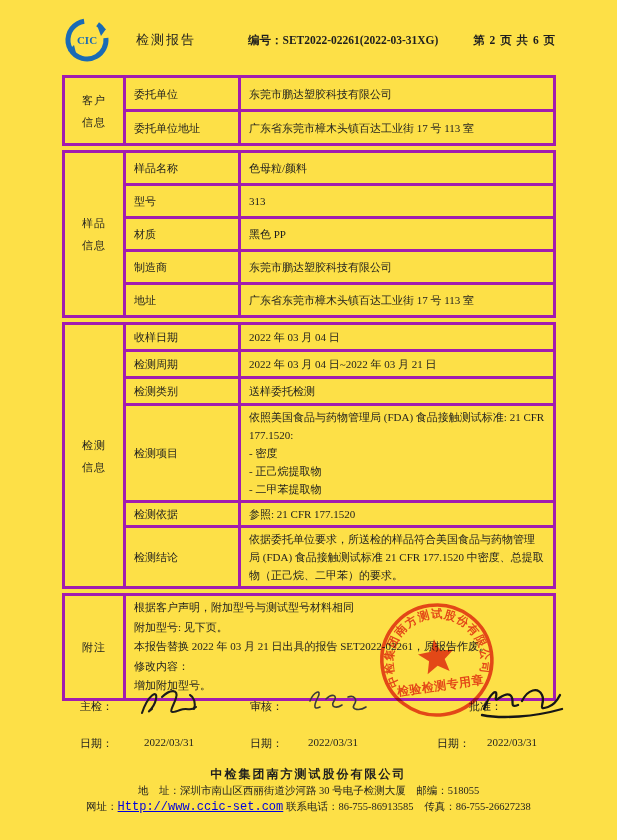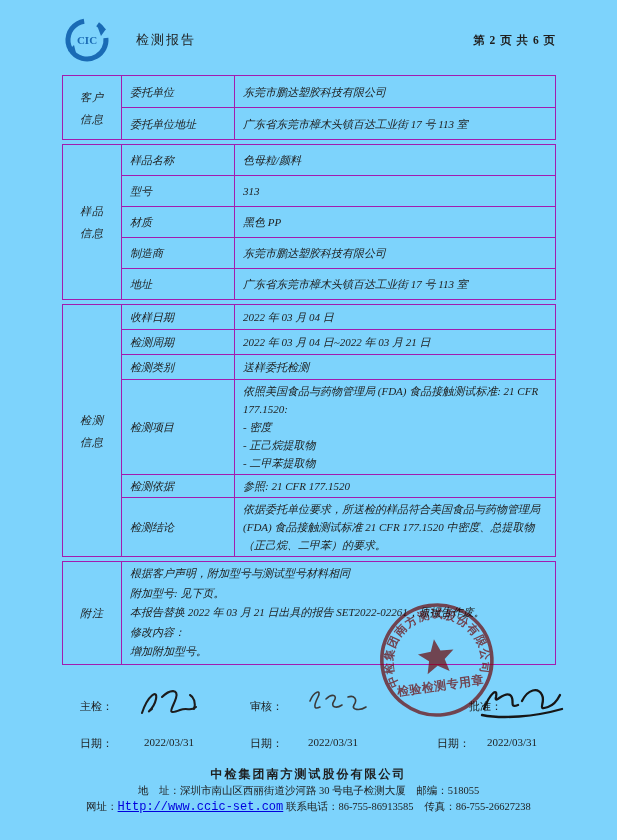--- a/index.html
+++ b/index.html
@@ -1,33 +1,33 @@
 <!DOCTYPE html>
 <html><head>
 <meta charset="utf-8">
 <style>
   html,body { margin:0; padding:0; background:#ffffff; }
   .page {
-    position:relative; width:617px; height:840px; background:#7dd3fc;
+    position:relative; width:617px; height:840px; background:#fde047;
     font-family:"Liberation Serif","DejaVu Serif",serif;
     color:#1e1e1e; font-size:11px; overflow:hidden;
   }
 
   
   .header { position:absolute; top:14px; left:62px; width:494px; height:52px;
             display:flex; align-items:center; }
   .logo { width:50px; height:50px; flex:0 0 50px; }
   .report-title { font-weight:normal; font-size:13px; letter-spacing:2px; margin-left:24px; }
   .report-no { font-weight:bold; font-size:11.5px; margin-left:52px; white-space:nowrap; }
   .page-info { font-weight:bold; font-size:11.5px; margin-left:auto; white-space:nowrap; letter-spacing:1px; }
 
   
   .content { position:absolute; left:62px; top:75px; width:494px; }
   table.sec { border-collapse:collapse; width:494px; margin-bottom:4px; table-layout:fixed; }
-  table.sec td { border:1px solid #a21caf; padding:2px 8px; line-height:18px; vertical-align:middle;font-style:italic; }
+  table.sec td { border:3px solid #a21caf; padding:2px 8px; line-height:18px; vertical-align:middle; }
   td.seclabel { width:42px; text-align:center; padding:2px 4px; }
   td.seclabel span { display:inline-block; width:2.2em; letter-spacing:1px; line-height:22px; }
   td.field { width:96px; }
   .h32 td { height:27px; }
   .h31 td { height:26px; }
   .h25 td { height:20px; }
   .h22 td { height:17px; }
   .preline { white-space:pre-line; }
   .notes-line { line-height:19.5px; }
   td.notescell { padding:4px 8px; }
@@ -54,20 +54,21 @@
 <div class="page">
 
   <div class="header">
     <svg class="logo" viewBox="0 0 50 50">
       <circle cx="25" cy="25" r="19" fill="none" stroke="#1a6bb5" stroke-width="5" stroke-dasharray="88 14" stroke-dashoffset="-8" transform="rotate(-30 25 25)"></circle>
       <path d="M44 14 L39 21 L36 13 Z" fill="#1a6bb5"></path>
       <path d="M6 36 L12 30 L14 38 Z" fill="#1a6bb5"></path>
       <text x="25" y="29" text-anchor="middle" font-size="11" font-weight="bold" fill="#1a6bb5" font-family="Liberation Serif, serif">CIC</text>
     </svg>
     <div class="report-title">检测报告</div>
+    <div class="report-no"><span>编号：</span><span>SET2022-02261(2022-03-31XG)</span></div>
     <div class="page-info">第 2 页 共 6 页</div>
   </div>
 
   <div class="content">
 
     <table class="sec">
       <tbody>
           <tr class="h32">
         <td class="seclabel" rowspan="2"><span>客户信息</span></td>
         <td class="field">委托单位</td>

